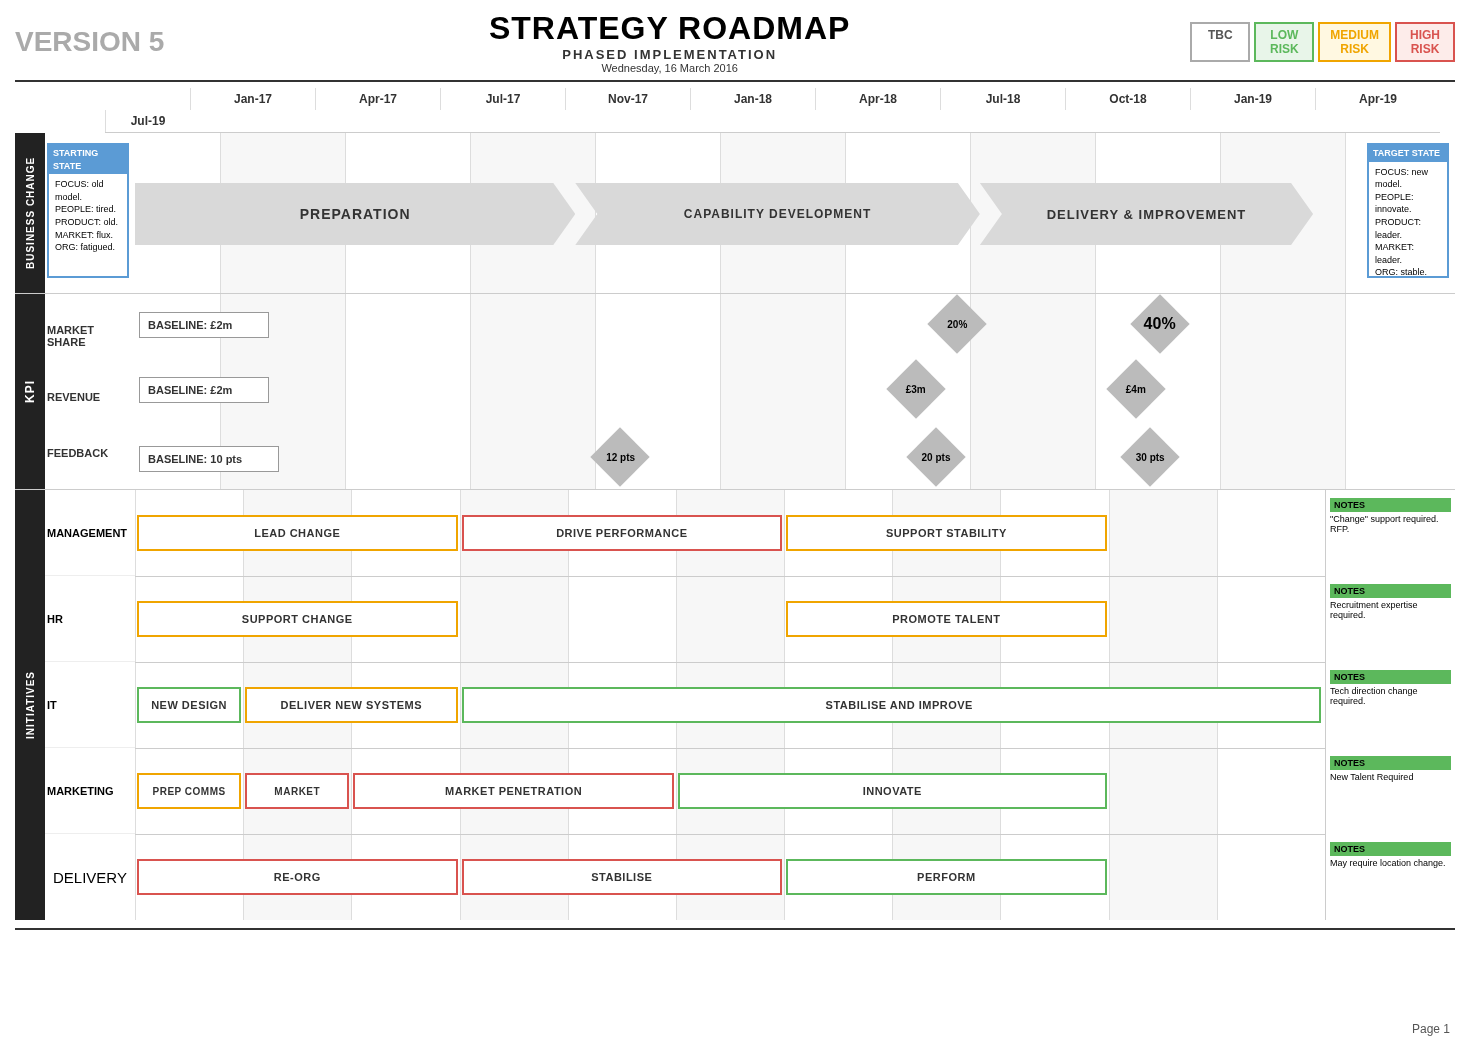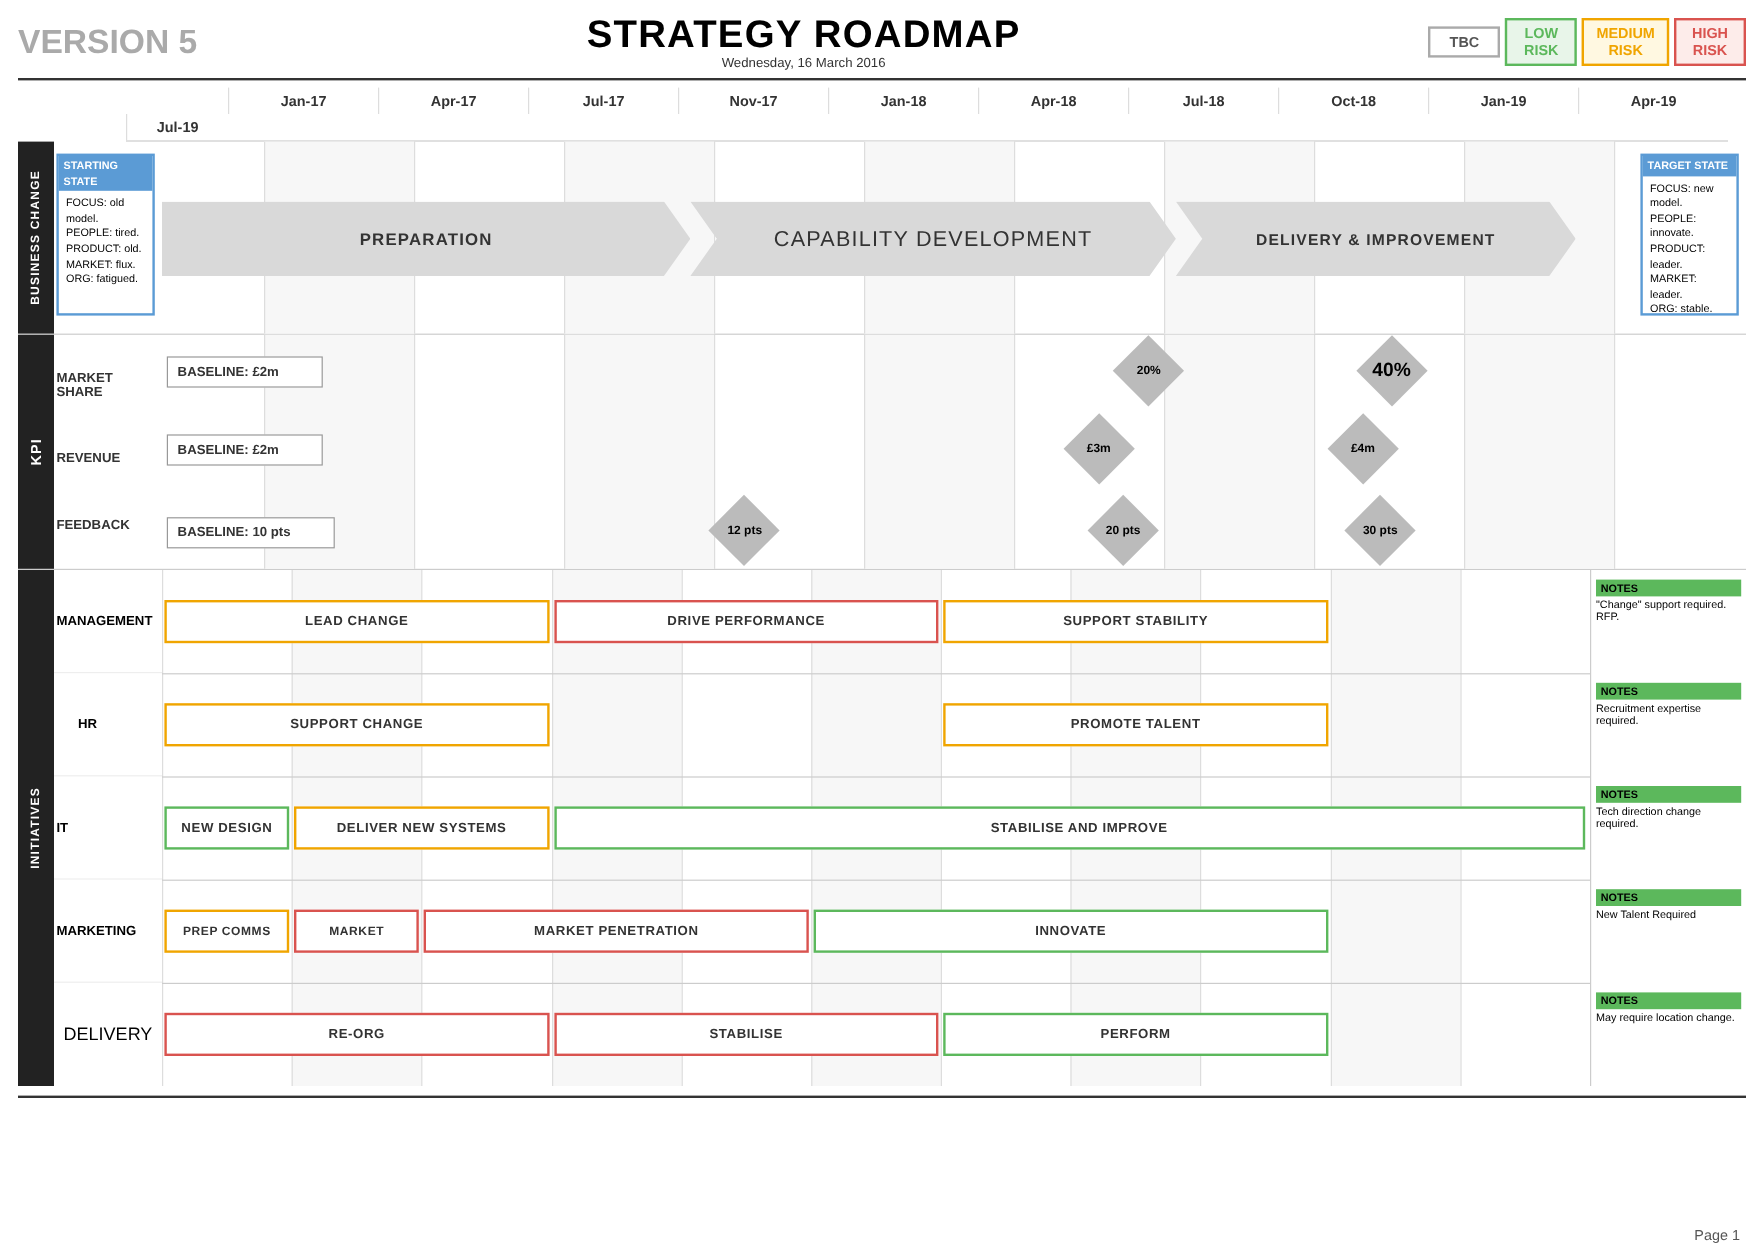--- a/index.html
+++ b/index.html
@@ -49,21 +49,20 @@
       letter-spacing: 2px;
       color: #333;
     }
     .sub-date {
       font-size: 11px;
       color: #333;
     }
     .risk-badges {
       display: flex;
       gap: 4px;
-      align-items: center;
       padding-left: 26px;
     }
     .risk-badge {
       border: 2px solid;
       padding: 4px 10px;
       font-size: 12px;
       font-weight: bold;
       text-align: center;
       min-width: 60px;
     }
@@ -236,20 +235,21 @@
   </style>
 </head>
 <body>
 
 <div class="page-container">
 
   <div class="header">
     <div class="version-label">VERSION 5</div>
     <div class="title-block">
       <div class="main-title">STRATEGY ROADMAP</div>
+      <div class="sub-title">PHASED IMPLEMENTATION</div>
       <div class="sub-date">Wednesday, 16 March 2016</div>
     </div>
     <div class="risk-badges">
       <div class="risk-badge risk-tbc">TBC</div>
       <div class="risk-badge risk-low">LOW<br>RISK</div>
       <div class="risk-badge risk-medium">MEDIUM<br>RISK</div>
       <div class="risk-badge risk-high">HIGH<br>RISK</div>
     </div>
   </div>
 
@@ -305,21 +305,21 @@
         <div class="grid-col shade"></div>
         <div class="grid-col"></div>
         <div class="grid-col shade"></div>
         <div class="grid-col"></div>
       </div>
 
       <div style="position:absolute; top:50px; left:0; width:37%; height:62px; background:#d9d9d9; clip-path: polygon(0 0, calc(100% - 22px) 0, 100% 50%, calc(100% - 22px) 100%, 0 100%); display:flex; align-items:center; justify-content:center; font-size:14px; font-weight:bold; color:#333; letter-spacing:1px;">
         PREPARATION
       </div>
 
-      <div style="position:absolute; top:50px; left:37%; width:34%; height:62px; background:#d9d9d9; clip-path: polygon(0 0, calc(100% - 22px) 0, 100% 50%, calc(100% - 22px) 100%, 0 100%, 22px 50%); display:flex; align-items:center; justify-content:center; font-size:18px; font-weight:normal; color:#333; letter-spacing:1px;">
+      <div style="position:absolute; top:50px; left:37%; width:34%; height:62px; background:#d9d9d9; clip-path: polygon(0 0, calc(100% - 22px) 0, 100% 50%, calc(100% - 22px) 100%, 0 100%, 22px 50%); display:flex; align-items:center; justify-content:center; font-size:12px; font-weight:bold; color:#333; letter-spacing:1px;">
         CAPABILITY DEVELOPMENT
       </div>
 
       <div style="position:absolute; top:50px; left:71%; width:28%; height:62px; background:#d9d9d9; clip-path: polygon(0 0, calc(100% - 22px) 0, 100% 50%, calc(100% - 22px) 100%, 0 100%, 22px 50%); display:flex; align-items:center; justify-content:center; font-size:13px; font-weight:bold; color:#333; letter-spacing:1px;">
         DELIVERY &amp; IMPROVEMENT
       </div>
     </div>
 
     <div style="width:130px; height:160px; position:relative; flex-shrink:0;">
       <div class="state-box target-state" style="right:6px; left:auto;">
@@ -402,21 +402,21 @@
     </div>
 
     <div style="width:130px; height:195px;"></div>
   </div>
 
   <div class="full-row">
     <div class="section-label" style="width:30px; height:430px; background:#222; color:#fff; font-size:10px; font-weight:bold; writing-mode:vertical-rl; transform:rotate(180deg); display:flex; align-items:center; justify-content:center;">INITIATIVES</div>
 
     <div style="width:90px; height:430px; position:relative; flex-shrink:0; display:flex; flex-direction:column;">
       <div style="height:86px; display:flex; align-items:center; padding-left:2px; font-size:11px; font-weight:bold; border-bottom:1px solid #eee;">MANAGEMENT</div>
-      <div style="height:86px; display:flex; align-items:center; padding-left:20px; font-size:11px; font-weight:bold; border-bottom:1px solid #eee;">HR</div>
+      <div style="height:86px; display:flex; align-items:center; padding-left:2px; font-size:11px; font-weight:bold; border-bottom:1px solid #eee;">HR</div>
       <div style="height:86px; display:flex; align-items:center; padding-left:2px; font-size:11px; font-weight:bold; border-bottom:1px solid #eee;">IT</div>
       <div style="height:86px; display:flex; align-items:center; padding-left:2px; font-size:11px; font-weight:bold; border-bottom:1px solid #eee;">MARKETING</div>
       <div style="height:86px; display:flex; align-items:center; padding-left:8px; font-size:15px; font-weight:normal;">DELIVERY</div>
     </div>
 
     <div style="flex:1; height:430px; position:relative;">
 
       <div style="position:absolute; top:0; left:0; right:0; bottom:0; display:grid; grid-template-columns: 1fr 1fr 1fr 1fr 1fr 1fr 1fr 1fr 1fr 1fr 1fr;">
         <div style="border-left:1px solid #ddd;"></div>
         <div style="border-left:1px solid #ddd; background:#f7f7f7;"></div>

